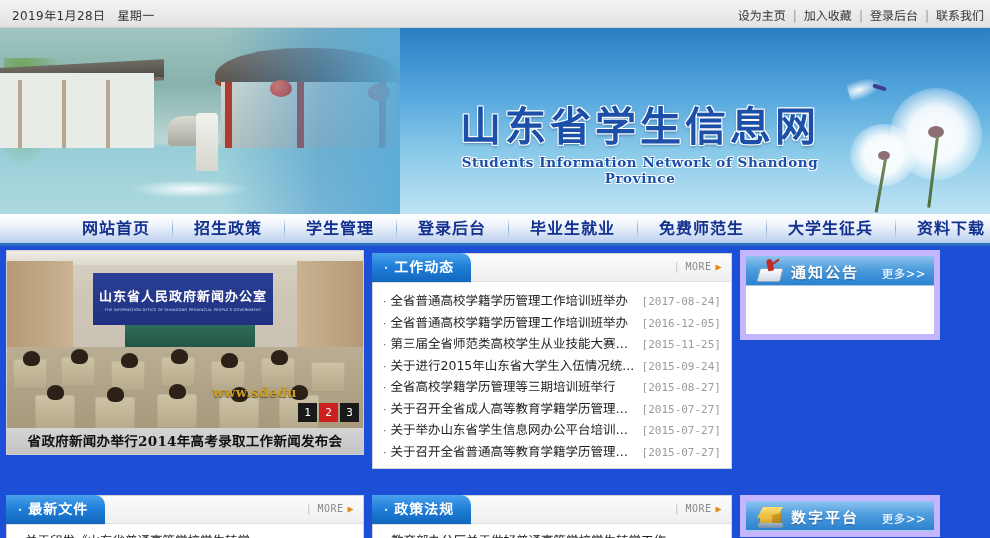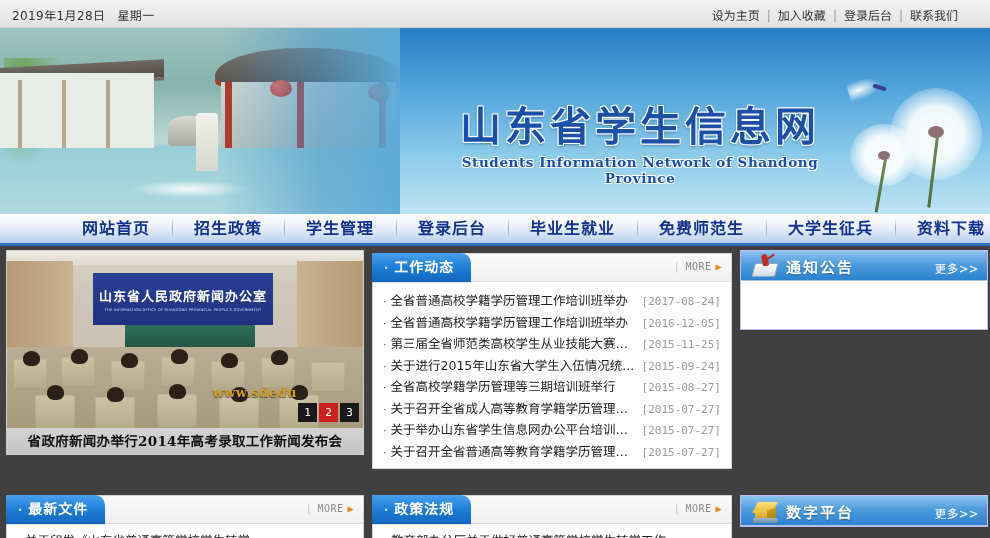--- a/index.html
+++ b/index.html
@@ -5,36 +5,36 @@
 <style>
   * { box-sizing: border-box; margin: 0; padding: 0; }
   html, body {
     width: 990px; height: 538px;
     font-family: "DejaVu Sans", "Liberation Sans", sans-serif;
     font-size: 12px;
     background: #ffffff;
     overflow: hidden;
     color: #333;
   }
-  #page { position: relative; width: 990px; height: 538px; background:#404040; }
+  #page { position: relative; width: 990px; height: 538px; background:#1d4ed8; }
 
   
   .topbar {
     position: absolute; left:0; top:0; width:990px; height:28px;
     background: linear-gradient(to bottom,#f3f3f3 0%, #eaeaea 55%, #e2e2e2 100%);
     border-bottom: 1px solid #cfcfcf;
   }
   .topbar .inner { position:relative; width:990px; height:27px; }
   .topdate {
     position:absolute; left:12px; top:6px;
     font-size:12px; color:#333; letter-spacing:.4px;
   }
   .topdate .weekday { margin-left:12px; }
   .toplinks {
-    position:absolute; right:32px; top:6px;
+    position:absolute; right:6px; top:6px;
     font-size:12px; color:#333;
   }
   .toplinks a { color:#333; text-decoration:none; }
   .toplinks .sep { color:#999; padding:0 7px; }
 
   
   .banner {
     position:absolute; left:0; top:28px; width:990px; height:186px;
     overflow:hidden;
     background: linear-gradient(to bottom, #2a7fc4 0%, #54a6dd 35%, #8fcdea 70%, #bfe3f3 100%);
@@ -240,21 +240,21 @@
     flex:1 1 auto; white-space:nowrap; overflow:hidden; text-overflow:ellipsis;
     padding-right:6px;
   }
   .news-list li .dt{
     flex:0 0 auto;
     font-family:"DejaVu Sans Mono","Liberation Mono",monospace;
     font-size:11px; color:#9b9b9b;
   }
 
   
-  .panel-r{ position:relative; width:248px; border:1px solid #c4b5fd; background:#fff; }
+  .panel-r{ position:relative; width:200px; border:6px solid #c4b5fd; background:#fff; }
   .panel-r-head{
     position:relative; height:30px;
     background:linear-gradient(to bottom,#8fc4ef 0%, #4e9ddd 45%, #2c82cf 100%);
     border-bottom:1px solid #a8c9e6;
   }
   .panel-r-head .title{
     position:absolute; left:45px; top:5px;
     font-family:"DejaVu Serif","Liberation Serif",serif;
     font-weight:bold; font-size:15px; color:#ffffff; letter-spacing:2px;
     text-shadow:0 1px 1px rgba(0,50,100,.5);

